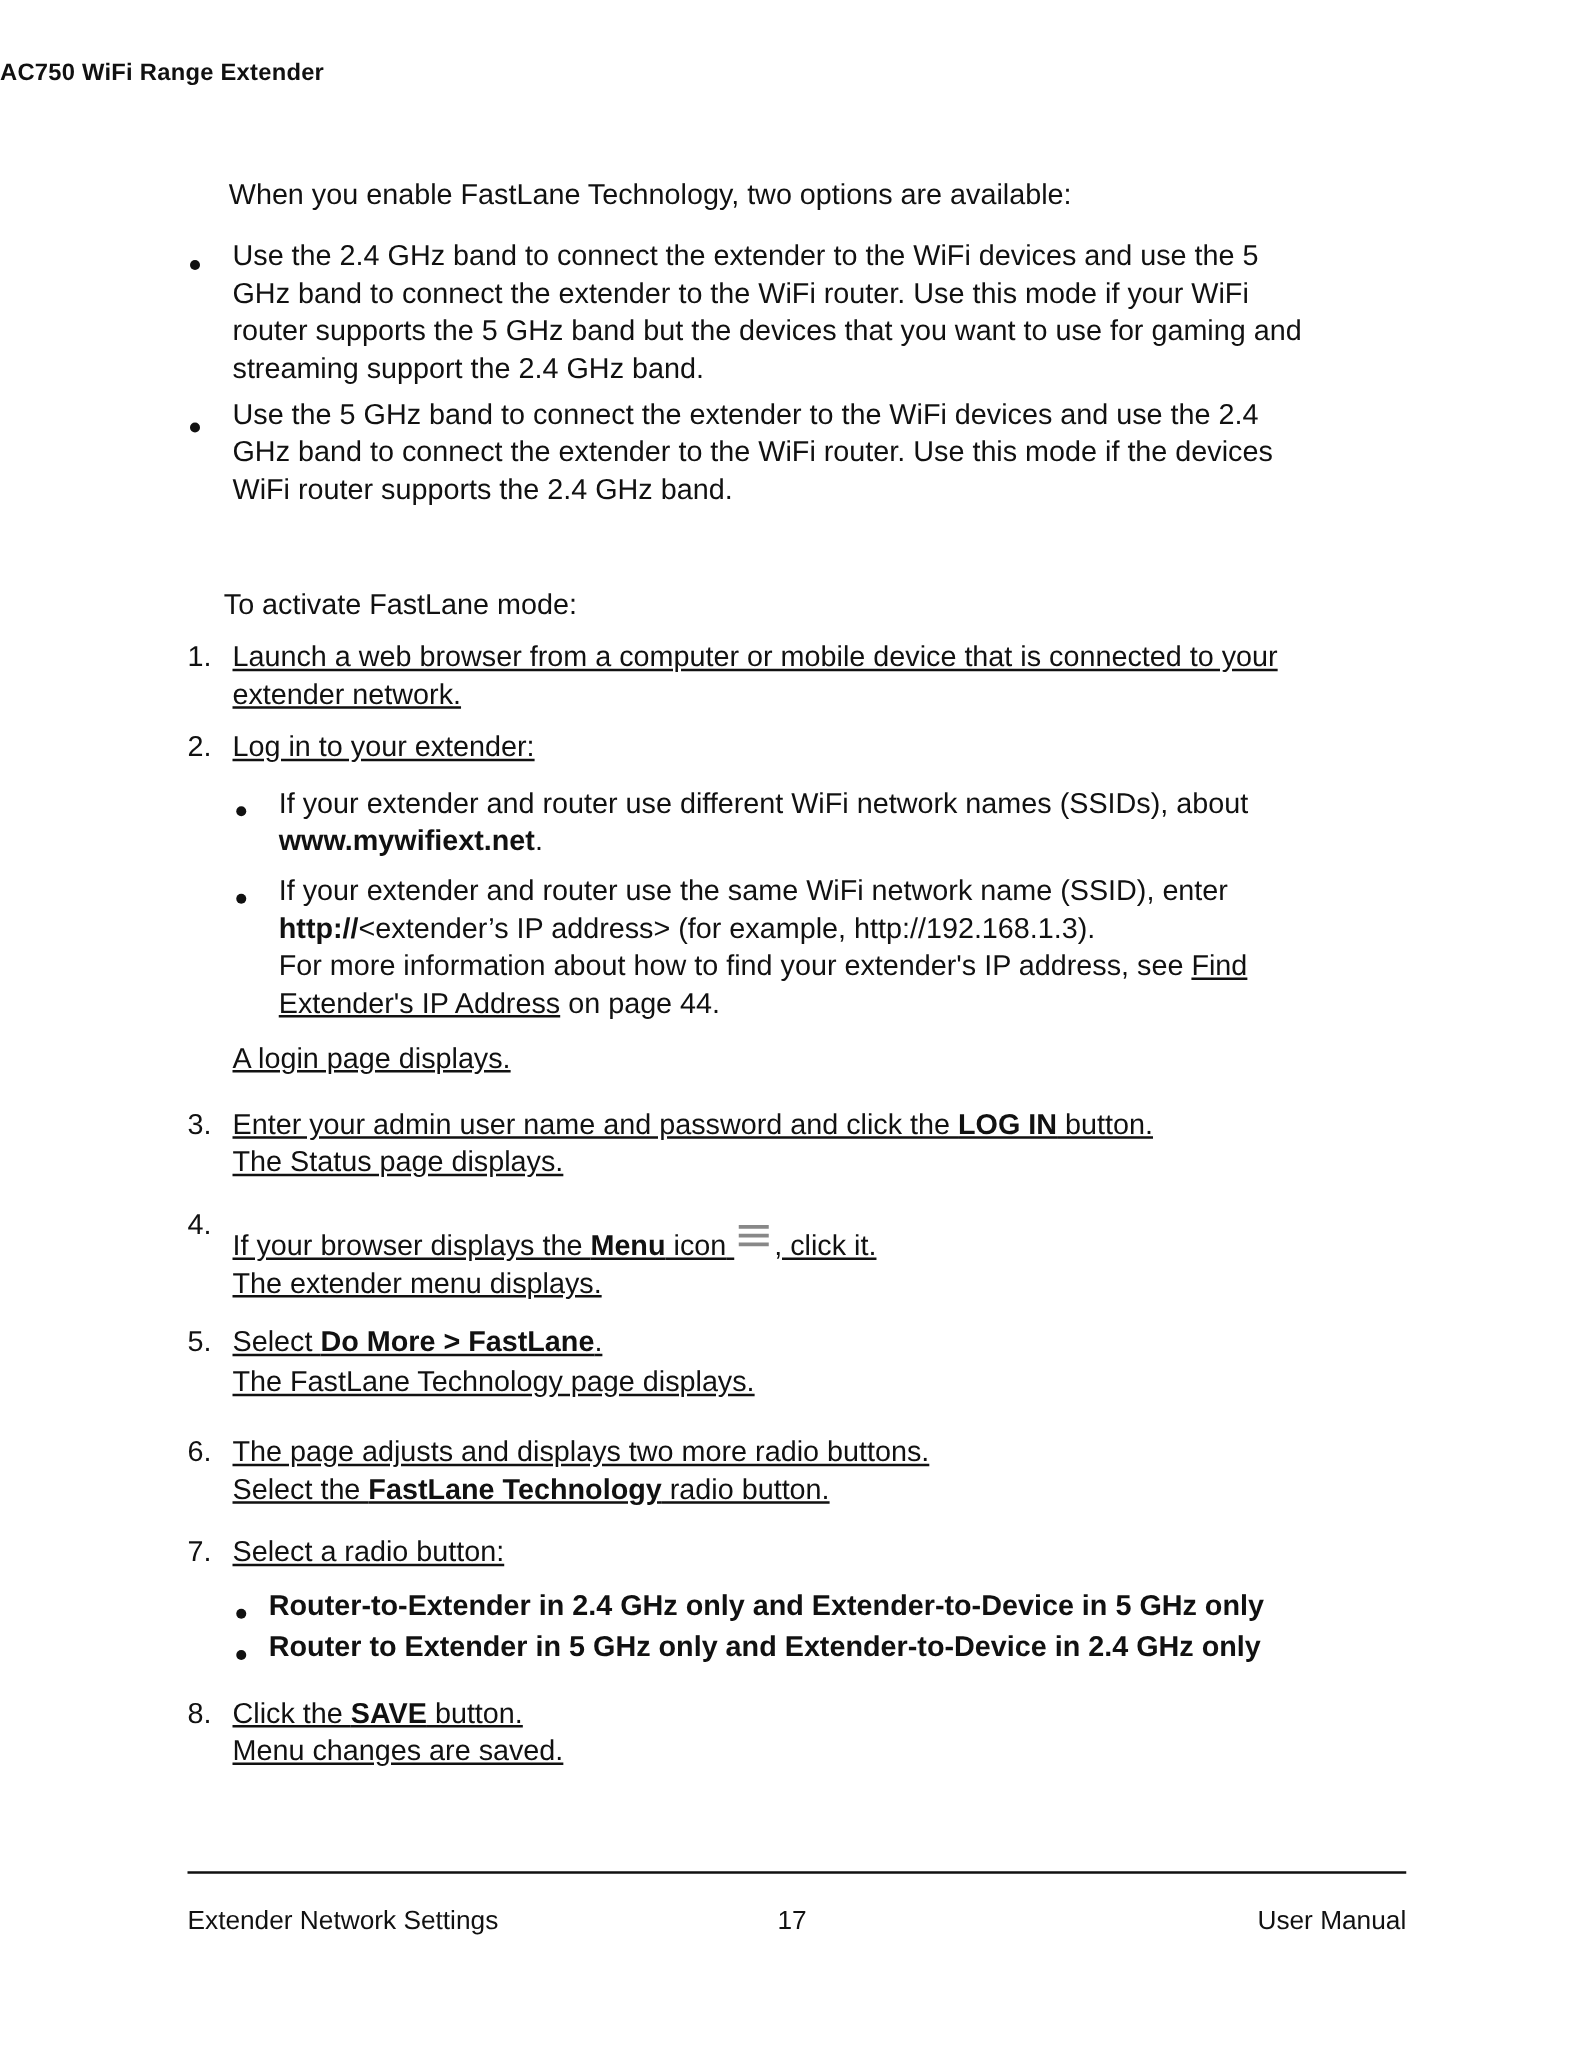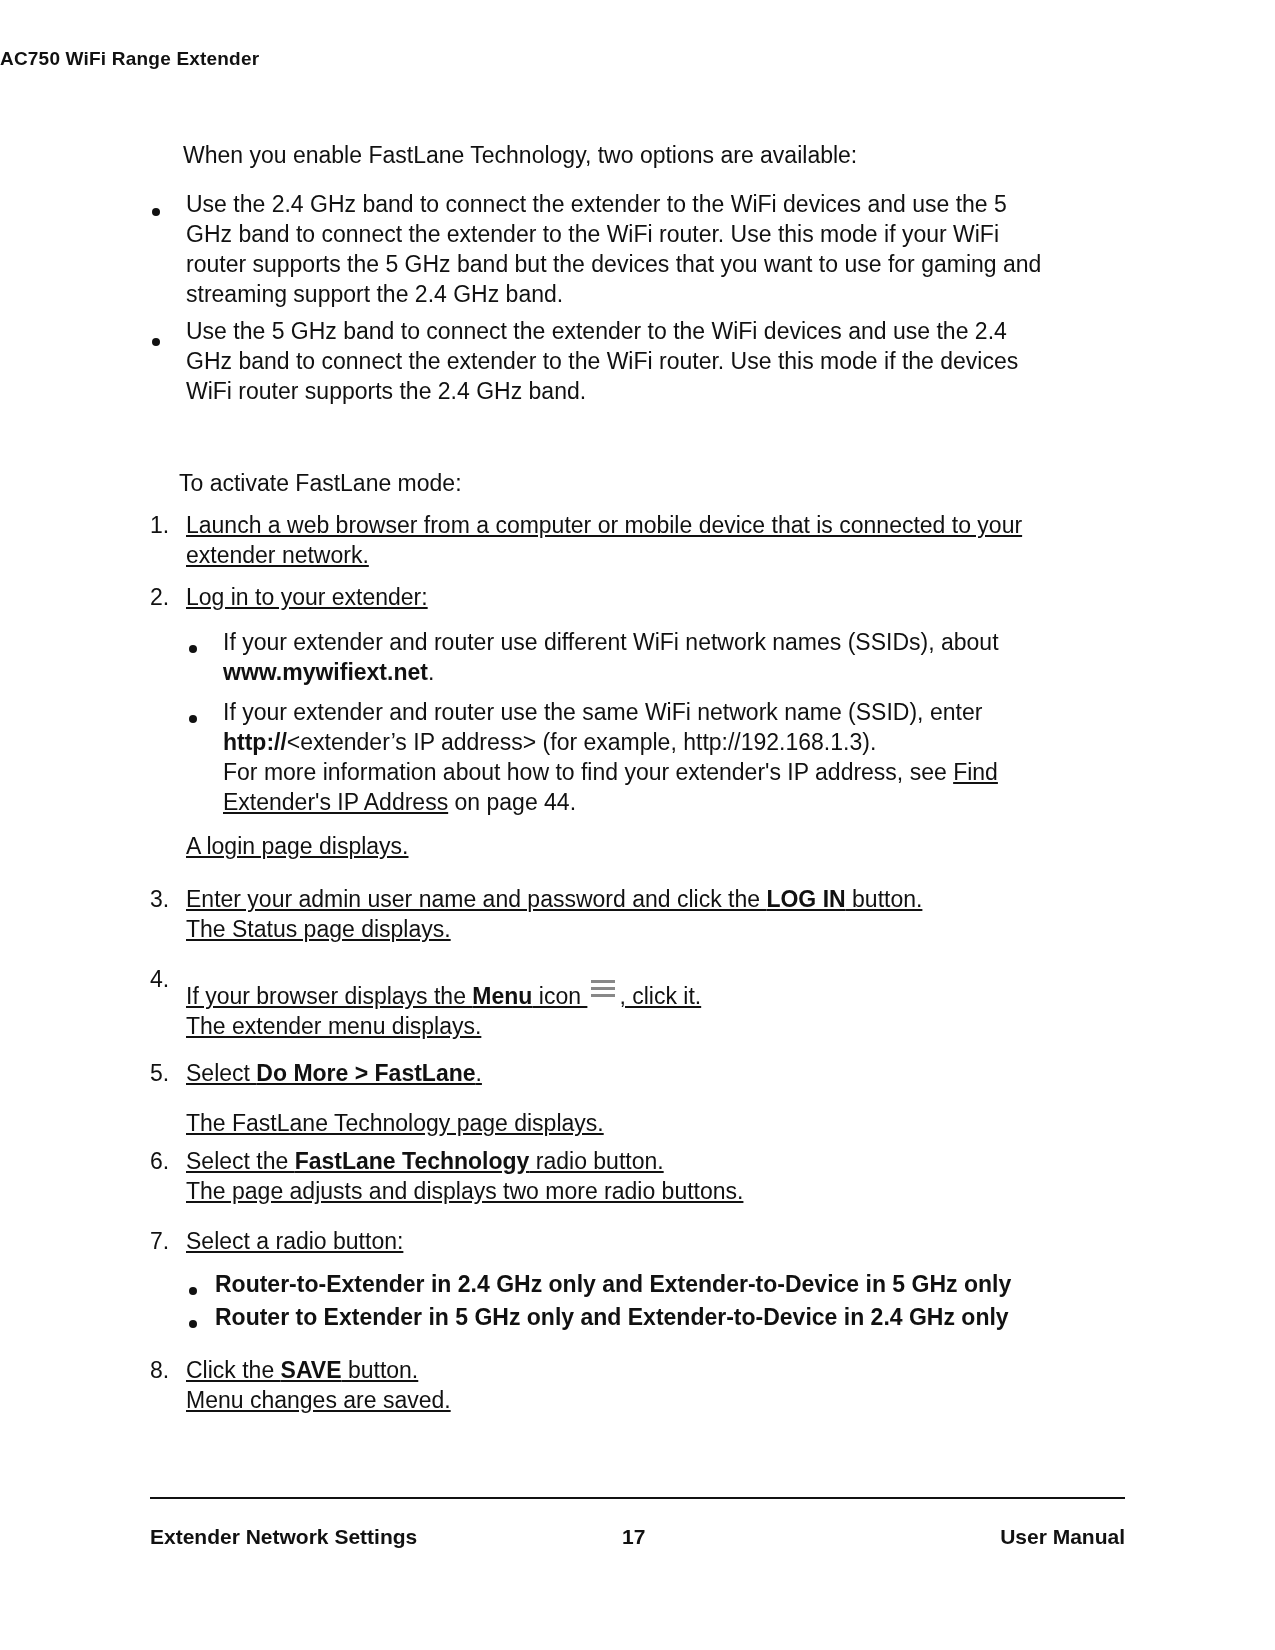--- a/index.html
+++ b/index.html
@@ -14,21 +14,21 @@
   .p { position: absolute; left: 150px; font-size: 23px; line-height: 30px; margin-left: 33px; }
   .bul { position: absolute; font-size: 23px; line-height: 30px; }
   .dot { position: absolute; width: 8px; height: 8px; border-radius: 50%; background: #111; }
   .num { position: absolute; left: 150px; font-size: 23px; line-height: 30px; }
   .txt { position: absolute; left: 186px; font-size: 23px; line-height: 30px; width: 940px; text-decoration: underline; }
   b { font-weight: bold; }
   u { text-decoration: underline; }
   .menuicon { display: inline-block; width: 28px; height: 22px; position: relative; vertical-align: 4px; margin: 0 2px; }
   .menuicon span { position: absolute; left: 2px; width: 24px; height: 3px; background: #888; }
   .rule { position: absolute; left: 150px; top: 1497px; width: 975px; height: 2px; background: #111; }
-  .footer { position: absolute; top: 1525px; font-size: 21px; font-weight: bold; }
+  .footer { position: absolute; top: 1525px; font-size: 21px; }
 </style>
 </head>
 <body>
 
 <div class="header">AC750 WiFi Range Extender</div>
 
 <div class="p" style="top:140px">When you enable FastLane Technology, two options are available:</div>
 
 <div class="dot" style="left:152px;top:208px"></div>
 <div class="bul" style="left:186px;top:189px">
@@ -79,27 +79,27 @@
 
 <div class="num" style="top:964px">4.</div>
 <div class="txt" style="top:978px">
   <div><span>If your browser displays the </span><b>Menu</b><span> icon</span> <span class="menuicon"><span style="top:2px"></span><span style="top:9px"></span><span style="top:16px"></span></span><span>, click it.</span></div>
   <div>The extender menu displays.</div>
 </div>
 
 <div class="num" style="top:1058px">5.</div>
 <div class="txt" style="top:1058px">
   <div><span>Select </span><b>Do More &gt; FastLane</b><span>.</span></div>
-  <div style="margin-top:20px">The FastLane Technology page displays.</div>
+  <div style="margin-top:2px">The FastLane Technology page displays.</div>
 </div>
 
 <div class="num" style="top:1146px">6.</div>
 <div class="txt" style="top:1146px">
+  <div>The page adjusts and displays two more radio buttons.</div>
   <div><span>Select the </span><b>FastLane Technology</b><span> radio button.</span></div>
-  <div>The page adjusts and displays two more radio buttons.</div>
 </div>
 
 <div class="num" style="top:1226px">7.</div>
 <div class="txt" style="top:1226px">Select a radio button:</div>
 <div class="dot" style="left:189px;top:1287px"></div>
 <div class="bul" style="left:215px;top:1269px;font-weight:bold">Router-to-Extender in 2.4 GHz only and Extender-to-Device in 5 GHz only</div>
 <div class="dot" style="left:189px;top:1320px"></div>
 <div class="bul" style="left:215px;top:1302px;font-weight:bold">Router to Extender in 5 GHz only and Extender-to-Device in 2.4 GHz only</div>
 
 <div class="num" style="top:1355px">8.</div>

